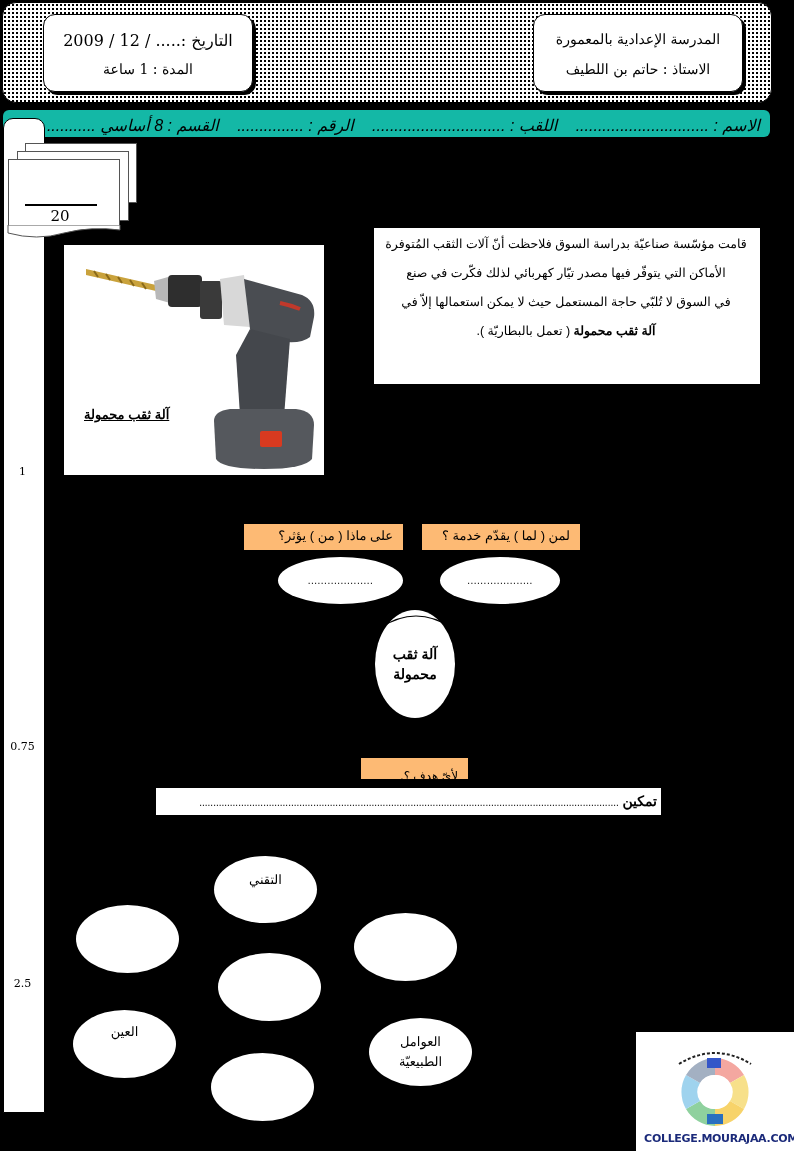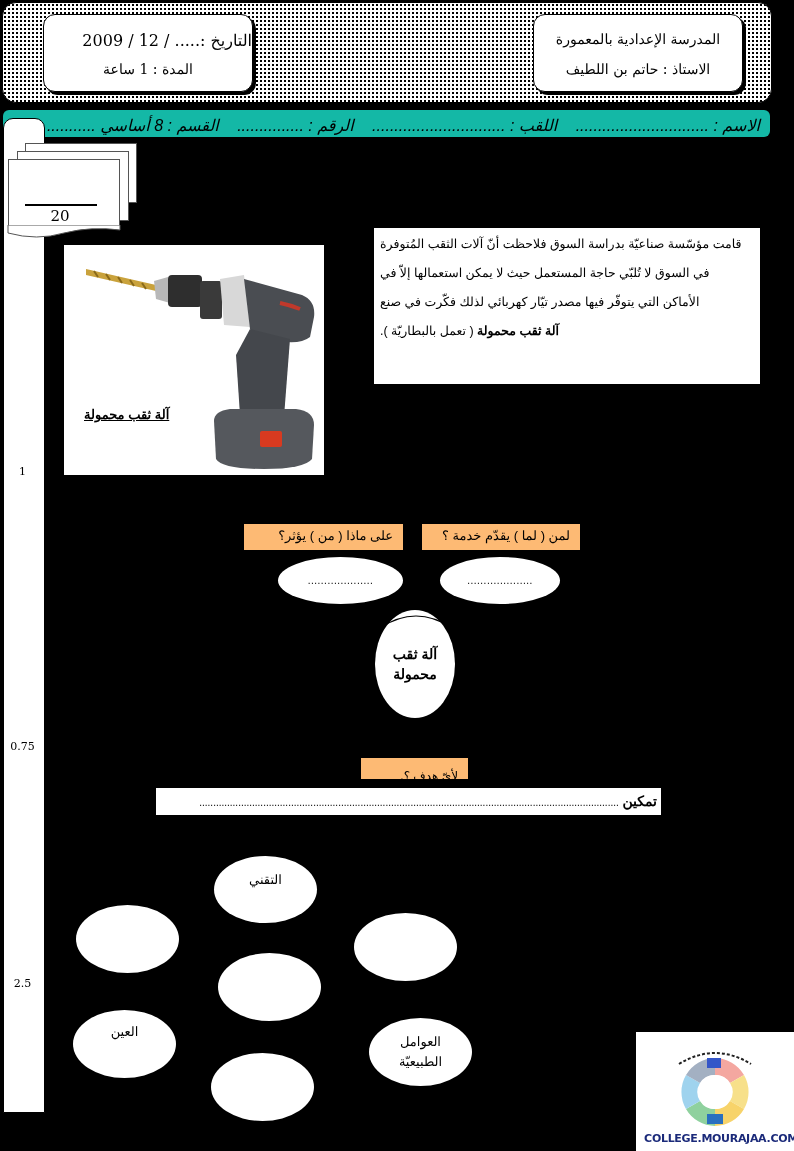--- a/index.html
+++ b/index.html
@@ -20,21 +20,21 @@
     border: 1.5px solid #000; border-radius: 12px;
     box-shadow: 3px 3px 0 #000;
     direction: rtl; text-align: center;
     font-family: "DejaVu Serif", serif; font-size: 14px;
   }
   .hbox .l1 { position: absolute; top: 16px; left: 0; right: 0; }
   .hbox .l2 { position: absolute; top: 46px; left: 0; right: 0; }
   .hbox-school { left: 530px; width: 210px; }
   .hbox-exam   { left: 285px; width: 210px; }
   .hbox-date   { left: 40px;  width: 210px; }
-  .hbox-date .l1 { font-size: 16px; text-align: right; }
+  .hbox-date .l1 { font-size: 16px; }
 
   
   .name-row {
     position: absolute; left: 3px; top: 110px; width: 767px; height: 27px;
     background: #14b8a6; border-radius: 6px;
     direction: rtl; font-family: "Liberation Sans", sans-serif; font-size: 16px;
     padding: 6px 10px 0 0; white-space: nowrap; font-style: italic;
   }
   .name-row span { margin-left: 14px; }
 
@@ -53,21 +53,21 @@
   .card-back  { left: 25px; top: 143px; width: 112px; height: 60px; }
   .card-mid   { left: 17px; top: 151px; width: 112px; height: 70px; }
   .card-front { left: 8px;  top: 159px; width: 112px; height: 70px; border-bottom: none; }
   .card-wave { position: absolute; left: 7px; top: 225px; width: 114px; height: 14px; }
   .score-line { position: absolute; left: 25px; top: 204px; width: 72px; height: 1.5px; background: #000; }
   .score-total { position: absolute; left: 20px; top: 207px; width: 80px; text-align: center; font-family: "DejaVu Serif", serif; font-size: 15px; }
 
   
   .intro-box {
     position: absolute; left: 374px; top: 228px; width: 386px; height: 156px;
-    background: #fff; direction: rtl; text-align: left;
+    background: #fff; direction: rtl; text-align: center;
     font-family: "Liberation Sans", sans-serif; font-size: 12.5px; line-height: 29px;
     padding: 2px 8px 0 6px;
   }
   .intro-box .p { display: block; white-space: nowrap; }
   .intro-box .last { line-height: 22px; }
   .intro-box b { font-weight: bold; }
 
   
   .image-box { position: absolute; left: 64px; top: 245px; width: 260px; height: 230px; background: #fff; }
   .image-caption {
@@ -133,22 +133,22 @@
 <div class="card card-mid"></div>
 <div class="card card-front"></div>
 <svg class="card-wave" viewBox="0 0 114 14">
   <path d="M1 0 L1 8 Q30 16 57 8 Q85 1 113 5 L113 0 Z" fill="#fff" stroke="#555" stroke-width="1"></path>
 </svg>
 <div class="score-line"></div>
 <div class="score-total">20</div>
 
 <div class="intro-box">
   <span class="p">قامت مؤسّسة صناعيّة بدراسة السوق فلاحظت أنّ آلات الثقب المُتوفرة</span>
+  <span class="p">الأماكن التي يتوفّر فيها مصدر تيّار كهربائي لذلك فكّرت في صنع</span>
   <span class="p">في السوق لا تُلبّي حاجة المستعمل حيث لا يمكن استعمالها إلاّ في</span>
-  <span class="p">الأماكن التي يتوفّر فيها مصدر تيّار كهربائي لذلك فكّرت في صنع</span>
   <span class="p"><b>آلة ثقب محمولة</b><span> ( تعمل بالبطاريّة ).</span></span>
 </div>
 
 <div class="image-box">
   <svg width="260" height="230" viewBox="0 0 260 230">
 
     <path d="M22 24 L92 40 L92 46 L22 30 Z" fill="#c9a23c"></path>
     <path d="M30 26 L34 32 M42 29 L46 35 M54 32 L58 38 M66 35 L70 41 M78 38 L82 44" stroke="#8a6a1a" stroke-width="2"></path>
 
     <path d="M90 36 L104 32 L106 58 L92 54 Z" fill="#b8b8b8"></path>

